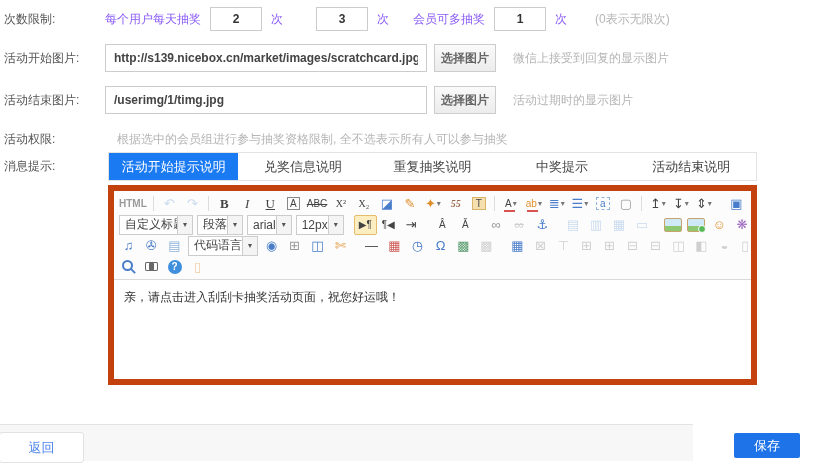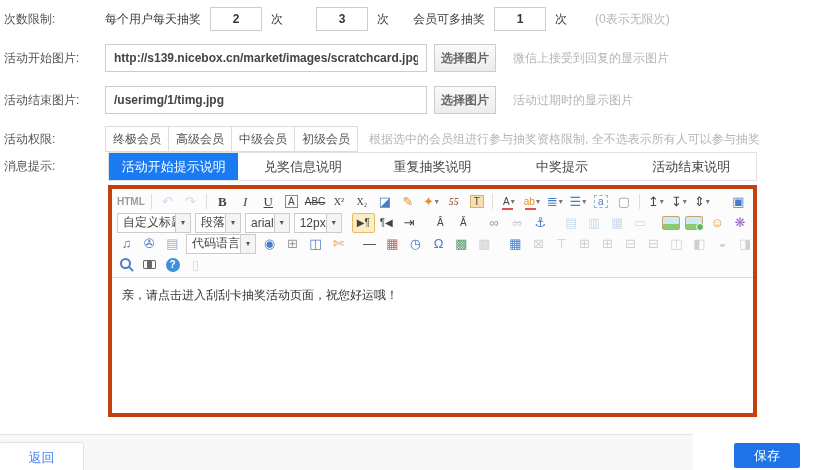--- a/index.html
+++ b/index.html
@@ -5,21 +5,21 @@
   html,body{margin:0;padding:0;background:#fff;}
   body{width:823px;height:470px;position:relative;overflow:hidden;
        font-family:"Liberation Sans","DejaVu Sans",sans-serif;font-size:12px;color:#555;}
   .page{position:absolute;inset:0;}
 
   
   .frow{position:absolute;left:0;width:823px;}
   .flabel{position:absolute;left:4px;top:0;width:100px;color:#555;font-size:12px;line-height:28px;}
   .fbody{position:absolute;left:105px;top:0;display:flex;align-items:center;height:28px;}
   .fgroup{display:flex;align-items:center;margin-right:24px;}
-  .ftext{color:#404040;font-size:12px;white-space:nowrap;}
+  .ftext{color:#8b5cf6;font-size:12px;white-space:nowrap;}
   .num{width:52px;height:24px;box-sizing:border-box;border:1px solid #ccc;text-align:center;
        font-size:12px;font-weight:bold;color:#333;margin:0 9px;outline:none;
        font-family:"Liberation Sans","DejaVu Sans",sans-serif;}
   .hint{color:#b5b5b5;font-size:12px;margin-left:4px;white-space:nowrap;}
   .url-input{width:322px;height:28px;box-sizing:border-box;border:1px solid #ccc;padding:0 8px;
        font-size:12px;font-weight:bold;color:#444;outline:none;
        font-family:"Liberation Sans","DejaVu Sans",sans-serif;}
   .pick-btn{margin-left:7px;width:62px;height:28px;box-sizing:border-box;border:1px solid #ccc;
        background:linear-gradient(180deg,#fafafa,#ececec);color:#666;font-weight:bold;font-size:12px;
        display:flex;align-items:center;justify-content:center;cursor:pointer;}
@@ -30,22 +30,22 @@
        background:#fff;color:#555;font-size:12px;display:flex;align-items:center;justify-content:center;cursor:pointer;}
   .member-hint{margin-left:12px;}
 
   
   .tabs{position:absolute;left:108px;top:152px;width:649px;height:29px;box-sizing:border-box;
         border:1px solid #e3e3e3;background:#fff;display:flex;}
   .tab{flex:1;display:flex;align-items:center;justify-content:center;font-size:13px;color:#444;cursor:pointer;}
   .tab.active{color:#fff;}
 
   
-  .editor{position:absolute;left:108px;top:185px;width:649px;height:232px;box-sizing:border-box;
-          border:4px solid #c2410c;background:#fff;display:flex;flex-direction:column;}
+  .editor{position:absolute;left:108px;top:185px;width:649px;height:200px;box-sizing:border-box;
+          border:6px solid #c2410c;background:#fff;display:flex;flex-direction:column;}
   .toolbar{background:#fcfcfc;border-bottom:1px solid #d9d9d9;padding:2px 3px;}
   .tb-row{display:flex;align-items:center;height:21px;overflow:hidden;white-space:nowrap;}
   .tb-btn{position:relative;min-width:19px;height:18px;display:inline-flex;align-items:center;justify-content:center;
           border:1px solid transparent;border-radius:2px;cursor:pointer;padding:0 1px;}
   .glyph{font-size:13px;line-height:16px;}
   .tb-caret{font-size:8px;color:#777;margin-left:1px;}
   .tb-sep{width:1px;height:15px;background:#dcdcdc;margin:0 4px;display:inline-block;}
   .tb-spacer{flex:1;}
   .tb-select{height:20px;box-sizing:border-box;border:1px solid #ccc;background:#fff;display:inline-flex;
              align-items:center;margin:0 2px;cursor:pointer;}
@@ -76,21 +76,21 @@
           background:#58b957;border:1px solid #fff;}
   .i-mag{width:14px;height:14px;position:relative;display:inline-block;}
   .i-mag::before{content:"";position:absolute;width:7px;height:7px;border:2px solid #4a7dc9;border-radius:50%;left:0;top:0;}
   .i-mag::after{content:"";position:absolute;width:6px;height:2px;background:#4a7dc9;transform:rotate(45deg);right:0;bottom:2px;}
   .i-bino{width:13px;height:9px;background:#666;border-radius:2px;display:inline-block;box-shadow:inset 0 0 0 1px #666, inset 4px 0 0 #fcfcfc, inset -4px 0 0 #fcfcfc;}
   .i-help{width:14px;height:14px;border-radius:50%;background:#3f8fdc;color:#fff;font-size:10px;font-weight:bold;
           display:inline-flex;align-items:center;justify-content:center;}
   .content{flex:1;padding:8px 10px;font-size:12px;color:#333;line-height:18px;cursor:text;}
 
   
-  .footer{position:absolute;left:0;top:434px;width:693px;height:36px;background:#f7f7f7;border-top:1px solid #e3e3e3;}
+  .footer{position:absolute;left:0;top:424px;width:693px;height:36px;background:#f7f7f7;border-top:1px solid #e3e3e3;}
   .back-btn{position:absolute;left:-1px;top:7px;width:85px;height:31px;box-sizing:border-box;background:#fff;
         border:1px solid #e2e2e2;border-radius:3px;font-size:13px;display:flex;align-items:center;justify-content:center;cursor:pointer;}
   .save-btn{position:absolute;left:734px;top:8px;width:66px;height:25px;border-radius:2px;color:#fff;font-size:13px;
         display:flex;align-items:center;justify-content:center;cursor:pointer;}
 </style>
 </head>
 <body>
 
 <div class="page">
 
@@ -129,26 +129,20 @@
     <div class="fbody">
       <input class="url-input" value="/userimg/1/timg.jpg" style="">
       <span class="pick-btn">选择图片</span>
       <span class="hint img-hint">活动过期时的显示图片</span>
     </div>
   </div>
 
   <div class="frow" style="top:125px;height:28px;">
     <span class="flabel">活动权限:</span>
     <div class="fbody">
-      <span class="member-wrap">
-          <div class="member-btn">终极会员</div>
-          <div class="member-btn">高级会员</div>
-          <div class="member-btn">中级会员</div>
-          <div class="member-btn">初级会员</div>
-        </span>
       <span class="hint member-hint">根据选中的会员组进行参与抽奖资格限制, 全不选表示所有人可以参与抽奖</span>
     </div>
   </div>
 
   <div class="frow" style="top:152px;height:29px;">
     <span class="flabel">消息提示:</span>
   </div>
 
   <div class="tabs">
       <div class="tab active" style="background: rgb(26, 122, 242); text-align: center;">活动开始提示说明</div>

